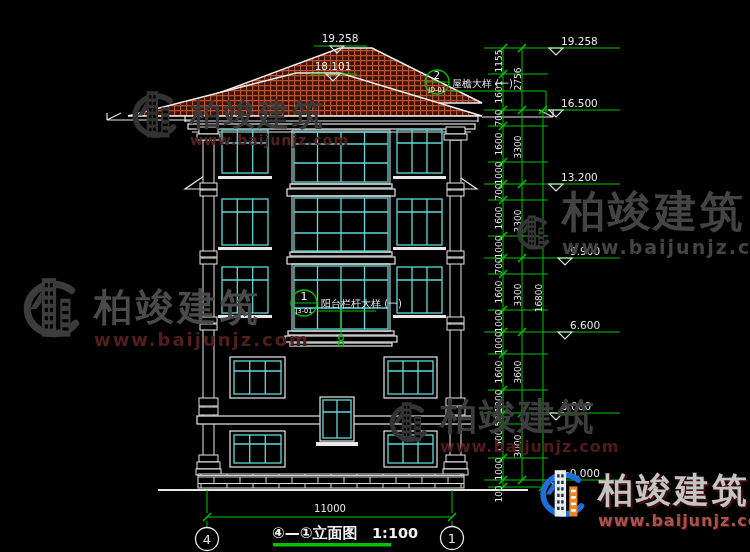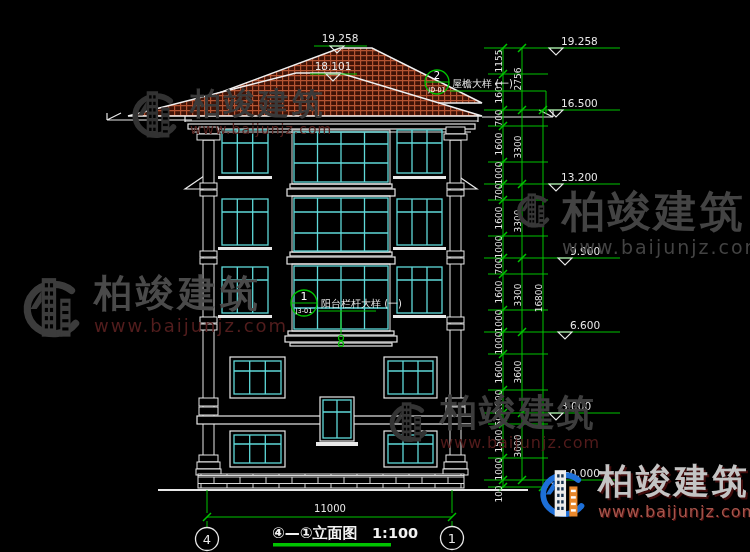--- a/index.html
+++ b/index.html
@@ -1,21 +1,21 @@
 <!DOCTYPE html>
 <html><head>
 <meta charset="utf-8">
 <style>
   html,body{margin:0;padding:0;background:#000;}
   .stage{position:relative;width:750px;height:552px;background:#000;overflow:hidden;
          font-family:"DejaVu Sans",sans-serif;}
   svg text{font-family:"DejaVu Sans",sans-serif;}
-  .wm{position:absolute;display:flex;align-items:flex-start;gap:10px;}
+  .wm{position:absolute;display:flex;align-items:flex-end;gap:10px;}
   .wm-brand{font-weight:bold;line-height:1;white-space:nowrap;}
-  .wm-url{font-weight:normal;white-space:nowrap;}
+  .wm-url{font-weight:bold;white-space:nowrap;}
   
   .wm1 .wm-brand{font-size:38px;color:#4a4a4a;letter-spacing:4px;}
   .wm1 .wm-url{font-size:18px;color:#521d1d;letter-spacing:2px;margin-top:3px;}
   .wm2 .wm-brand{font-size:31px;color:#3a3a3a;letter-spacing:3px;}
   .wm2 .wm-url{font-size:14px;color:#55201d;letter-spacing:1px;margin-top:2px;}
   .wm3 .wm-brand{font-size:43px;color:#434343;letter-spacing:3px;}
   .wm3 .wm-url{font-size:19px;color:#434343;letter-spacing:2px;margin-top:3px;}
   .wm4 .wm-brand{font-size:37px;color:#3d3d3d;letter-spacing:2px;}
   .wm4 .wm-url{font-size:16px;color:#521b1b;letter-spacing:1px;margin-top:2px;}
   .wm5 .wm-brand{font-size:35px;color:#c4c4c4;letter-spacing:3px;text-shadow:2px 2px 0 #420c0c;}

